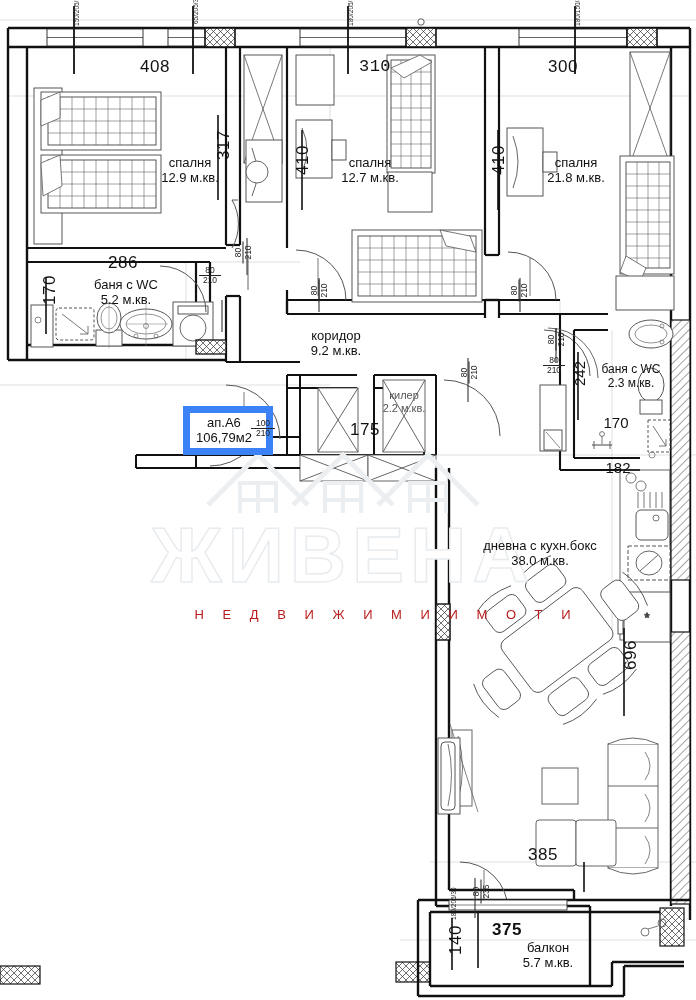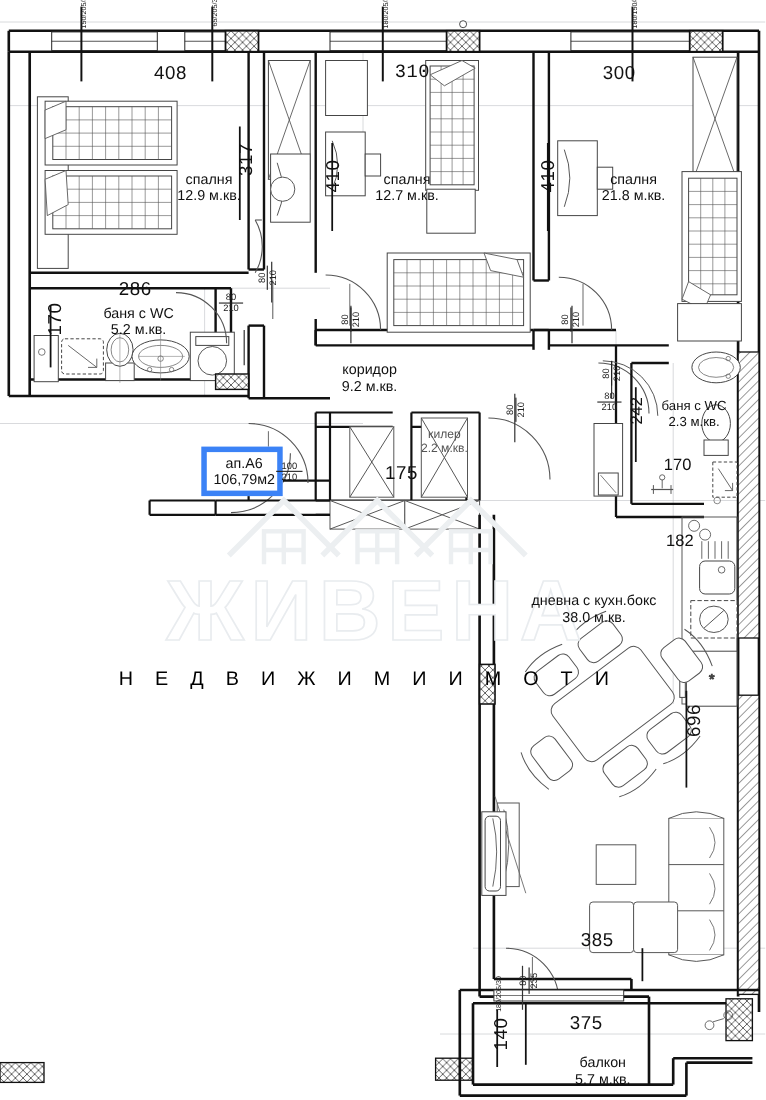--- a/index.html
+++ b/index.html
@@ -8,30 +8,30 @@
   #plan svg{position:absolute;left:0;top:0;}
   .lbl{position:absolute;color:#111111;white-space:nowrap;text-align:center;}
   .room-name{font-size:13px;line-height:15px;}
   .dim-big{font-size:17px;letter-spacing:.5px;}
   .dim-mid{font-size:15px;}
   .rot90{transform:rotate(-90deg);}
   .tiny-frac{position:absolute;font-size:6.5px;line-height:7.2px;text-align:center;color:#222;}
   .doorfrac{position:absolute;font-size:8.5px;line-height:9px;text-align:center;color:#222;}
   .doorfrac .num{display:block;border-bottom:1px solid #222;padding:0 1px;}
   .doorfrac .den{display:block;padding:0 1px;}
-  .aptbox{position:absolute;border:5px solid #3b82f6;background:#fff;
-          font-size:13px;line-height:15px;text-align:center;padding:2px 2px 3px 6px;color:#111;}
+  .aptbox{position:absolute;border:7px solid #3b82f6;background:#fff;
+          font-size:13px;line-height:15px;text-align:center;padding:2px 14px 3px 6px;color:#111;}
   
   #wm{position:absolute;left:108px;top:455px;width:470px;height:190px;
       opacity:1;pointer-events:none;}
   #wm .wmword{position:absolute;left:0;top:55px;width:470px;text-align:center;
       font-size:78px;font-weight:bold;letter-spacing:6px;color:#ffffff;
       -webkit-text-stroke:1.5px #e9ecef;text-shadow:0 0 0 #eceff1;}
-  #wm .wmsub{position:absolute;left:0;top:152px;width:470px;text-align:left;
-      font-size:18px;letter-spacing:7.5px;color:#000000;}
+  #wm .wmsub{position:absolute;left:0;top:152px;width:470px;text-align:right;
+      font-size:13px;letter-spacing:7.5px;color:#b91c1c;}
 </style>
 </head>
 <body>
 
 <div id="plan">
 
   <svg width="696" height="1000" viewBox="0 0 696 1000">
     <defs>
       <pattern id="hatchX" width="7" height="7" patternUnits="userSpaceOnUse">
         <rect width="7" height="7" fill="#fff"></rect>
@@ -546,23 +546,23 @@
   <div class="lbl dim-big rot90" style="left:273px;top:150px;width:60px;">410</div>
   <div class="lbl dim-big rot90" style="left:469px;top:150px;width:60px;">410</div>
   <div class="lbl dim-big rot90" style="left:20px;top:280px;width:60px;">170</div>
   <div class="lbl dim-mid rot90" style="left:552px;top:365px;width:54px;">242</div>
   <div class="lbl dim-big rot90" style="left:600px;top:645px;width:62px;">696</div>
   <div class="lbl dim-big rot90" style="left:426px;top:930px;width:60px;">140</div>
 
   <div class="lbl dim-big" style="left:88px;top:253px;width:70px;">286</div>
   <div class="lbl dim-big" style="left:330px;top:420px;width:70px;">175</div>
   <div class="lbl dim-mid" style="left:586px;top:414px;width:60px;">170</div>
-  <div class="lbl dim-mid" style="left:588px;top:459px;width:60px;margin-top:24px;">182</div>
+  <div class="lbl dim-mid" style="left:588px;top:459px;width:60px;">182</div>
   <div class="lbl dim-big" style="left:508px;top:845px;width:70px;">385</div>
-  <div class="lbl dim-big" style="left:498px;top:920px;width:70px;">375</div>
+  <div class="lbl dim-big" style="left:472px;top:920px;width:70px;font-weight:bold;">375</div>
 
   <div class="lbl room-name" style="left:140px;top:155px;width:100px;">
     <div>спалня</div>
     <div>12.9 м.кв.</div>
   </div>
   <div class="lbl room-name" style="left:320px;top:155px;width:100px;">
     <div>спалня</div>
     <div>12.7 м.кв.</div>
   </div>
   <div class="lbl room-name" style="left:526px;top:155px;width:100px;">
@@ -582,21 +582,21 @@
     <div>9.2 м.кв.</div>
   </div>
   <div class="lbl room-name" style="left:364px;top:389px;width:80px;font-size:11px;line-height:13px;color:#555;">
     <div>килер</div>
     <div>2.2 м.кв.</div>
   </div>
   <div class="lbl room-name" style="left:460px;top:538px;width:160px;">
     <div>дневна с кухн.бокс</div>
     <div>38.0 м.кв.</div>
   </div>
-  <div class="lbl room-name" style="left:493px;top:940px;width:110px;margin-top:18px;">
+  <div class="lbl room-name" style="left:493px;top:940px;width:110px;">
     <div>балкон</div>
     <div>5.7 м.кв.</div>
   </div>
 
   <div class="aptbox" style="left:183px;top:406px;">
     <div>ап.А6</div>
     <div>106,79м2</div>
   </div>
 
   <div class="doorfrac" style="left:199px;top:266px;width:22px;">

